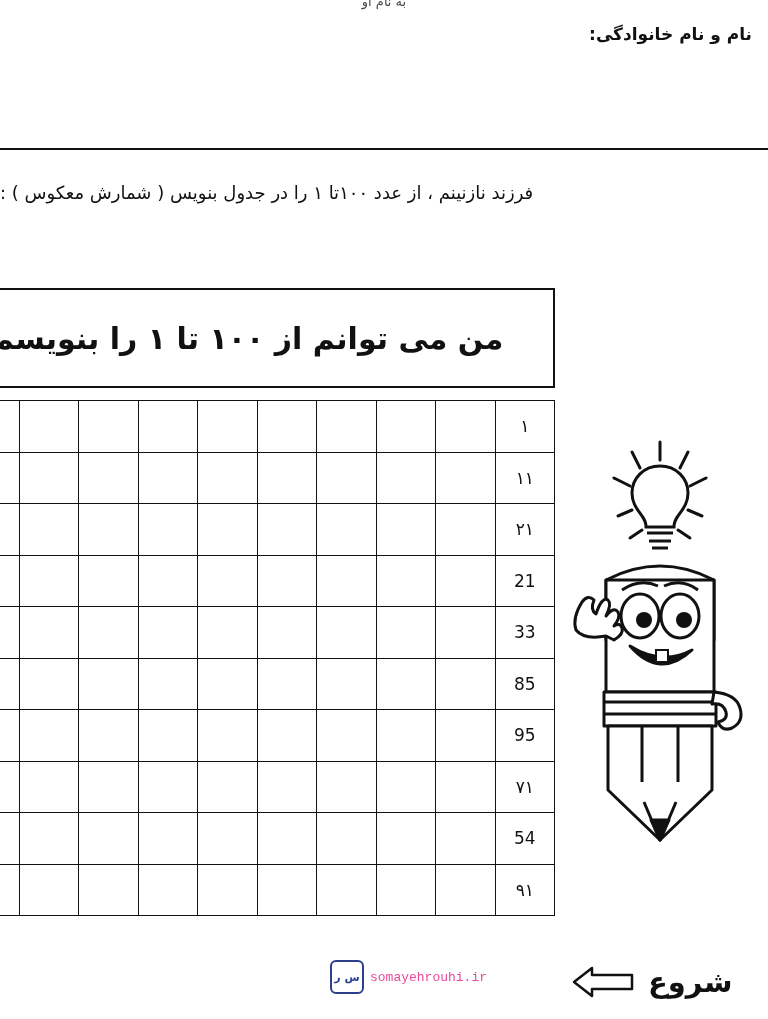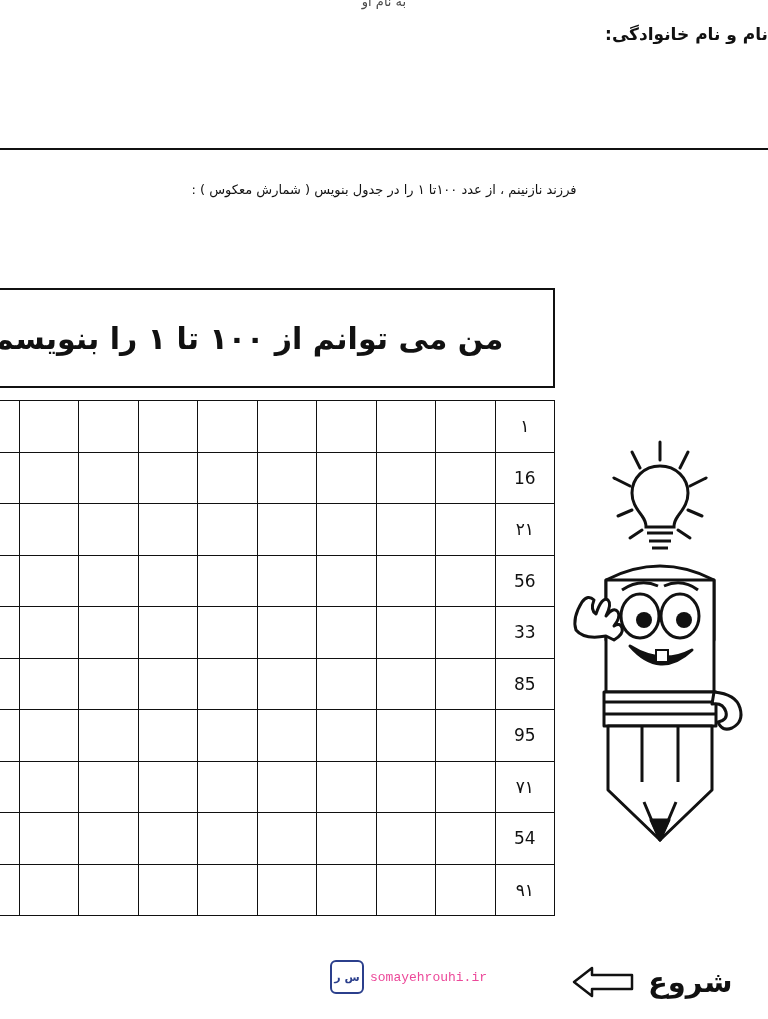--- a/index.html
+++ b/index.html
@@ -24,21 +24,21 @@
     width: 100%;
     text-align: center;
     font-size: 13px;
     color: #4a4a4a;
     direction: rtl;
   }
 
   .name-line {
     position: absolute;
     top: 24px;
-    right: 0;
+    right: 16px;
     width: 400px;
     text-align: right;
     font-size: 17px;
     font-weight: bold;
     direction: rtl;
     padding-right: 0px;
   }
 
   .header-rule {
     position: absolute;
@@ -47,22 +47,22 @@
     width: 768px;
     height: 2px;
     background: #111;
   }
 
   .instruction {
     position: absolute;
     top: 182px;
     right: 0;
     width: 768px;
-    text-align: center;
-    font-size: 13px;
+    text-align: left;
+    font-size: 18px;
     direction: rtl;
     letter-spacing: 0px;
   }
 
   
   .title-box {
     position: absolute;
     top: 288px;
     left: -60px;
     width: 615px;
@@ -190,21 +190,21 @@
           <td class="empty"></td>
           <td class="empty"></td>
           <td class="empty"></td>
           <td class="empty"></td>
           <td class="empty"></td>
           <td class="empty"></td>
           <td class="empty"></td>
           <td class="filled">۱۰</td>
         </tr>
         <tr>
-          <td class="filled">16</td>
+          <td class="filled">۱۱</td>
           <td class="empty"></td>
           <td class="empty"></td>
           <td class="empty"></td>
           <td class="empty"></td>
           <td class="empty"></td>
           <td class="empty"></td>
           <td class="empty"></td>
           <td class="empty"></td>
           <td class="filled">۲۰</td>
         </tr>
@@ -214,21 +214,21 @@
           <td class="empty"></td>
           <td class="empty"></td>
           <td class="empty"></td>
           <td class="empty"></td>
           <td class="empty"></td>
           <td class="empty"></td>
           <td class="empty"></td>
           <td class="filled">۳۰</td>
         </tr>
         <tr>
-          <td class="filled">56</td>
+          <td class="filled">21</td>
           <td class="empty"></td>
           <td class="empty"></td>
           <td class="empty"></td>
           <td class="empty"></td>
           <td class="empty"></td>
           <td class="empty"></td>
           <td class="empty"></td>
           <td class="empty"></td>
           <td class="filled">۴۰</td>
         </tr>

